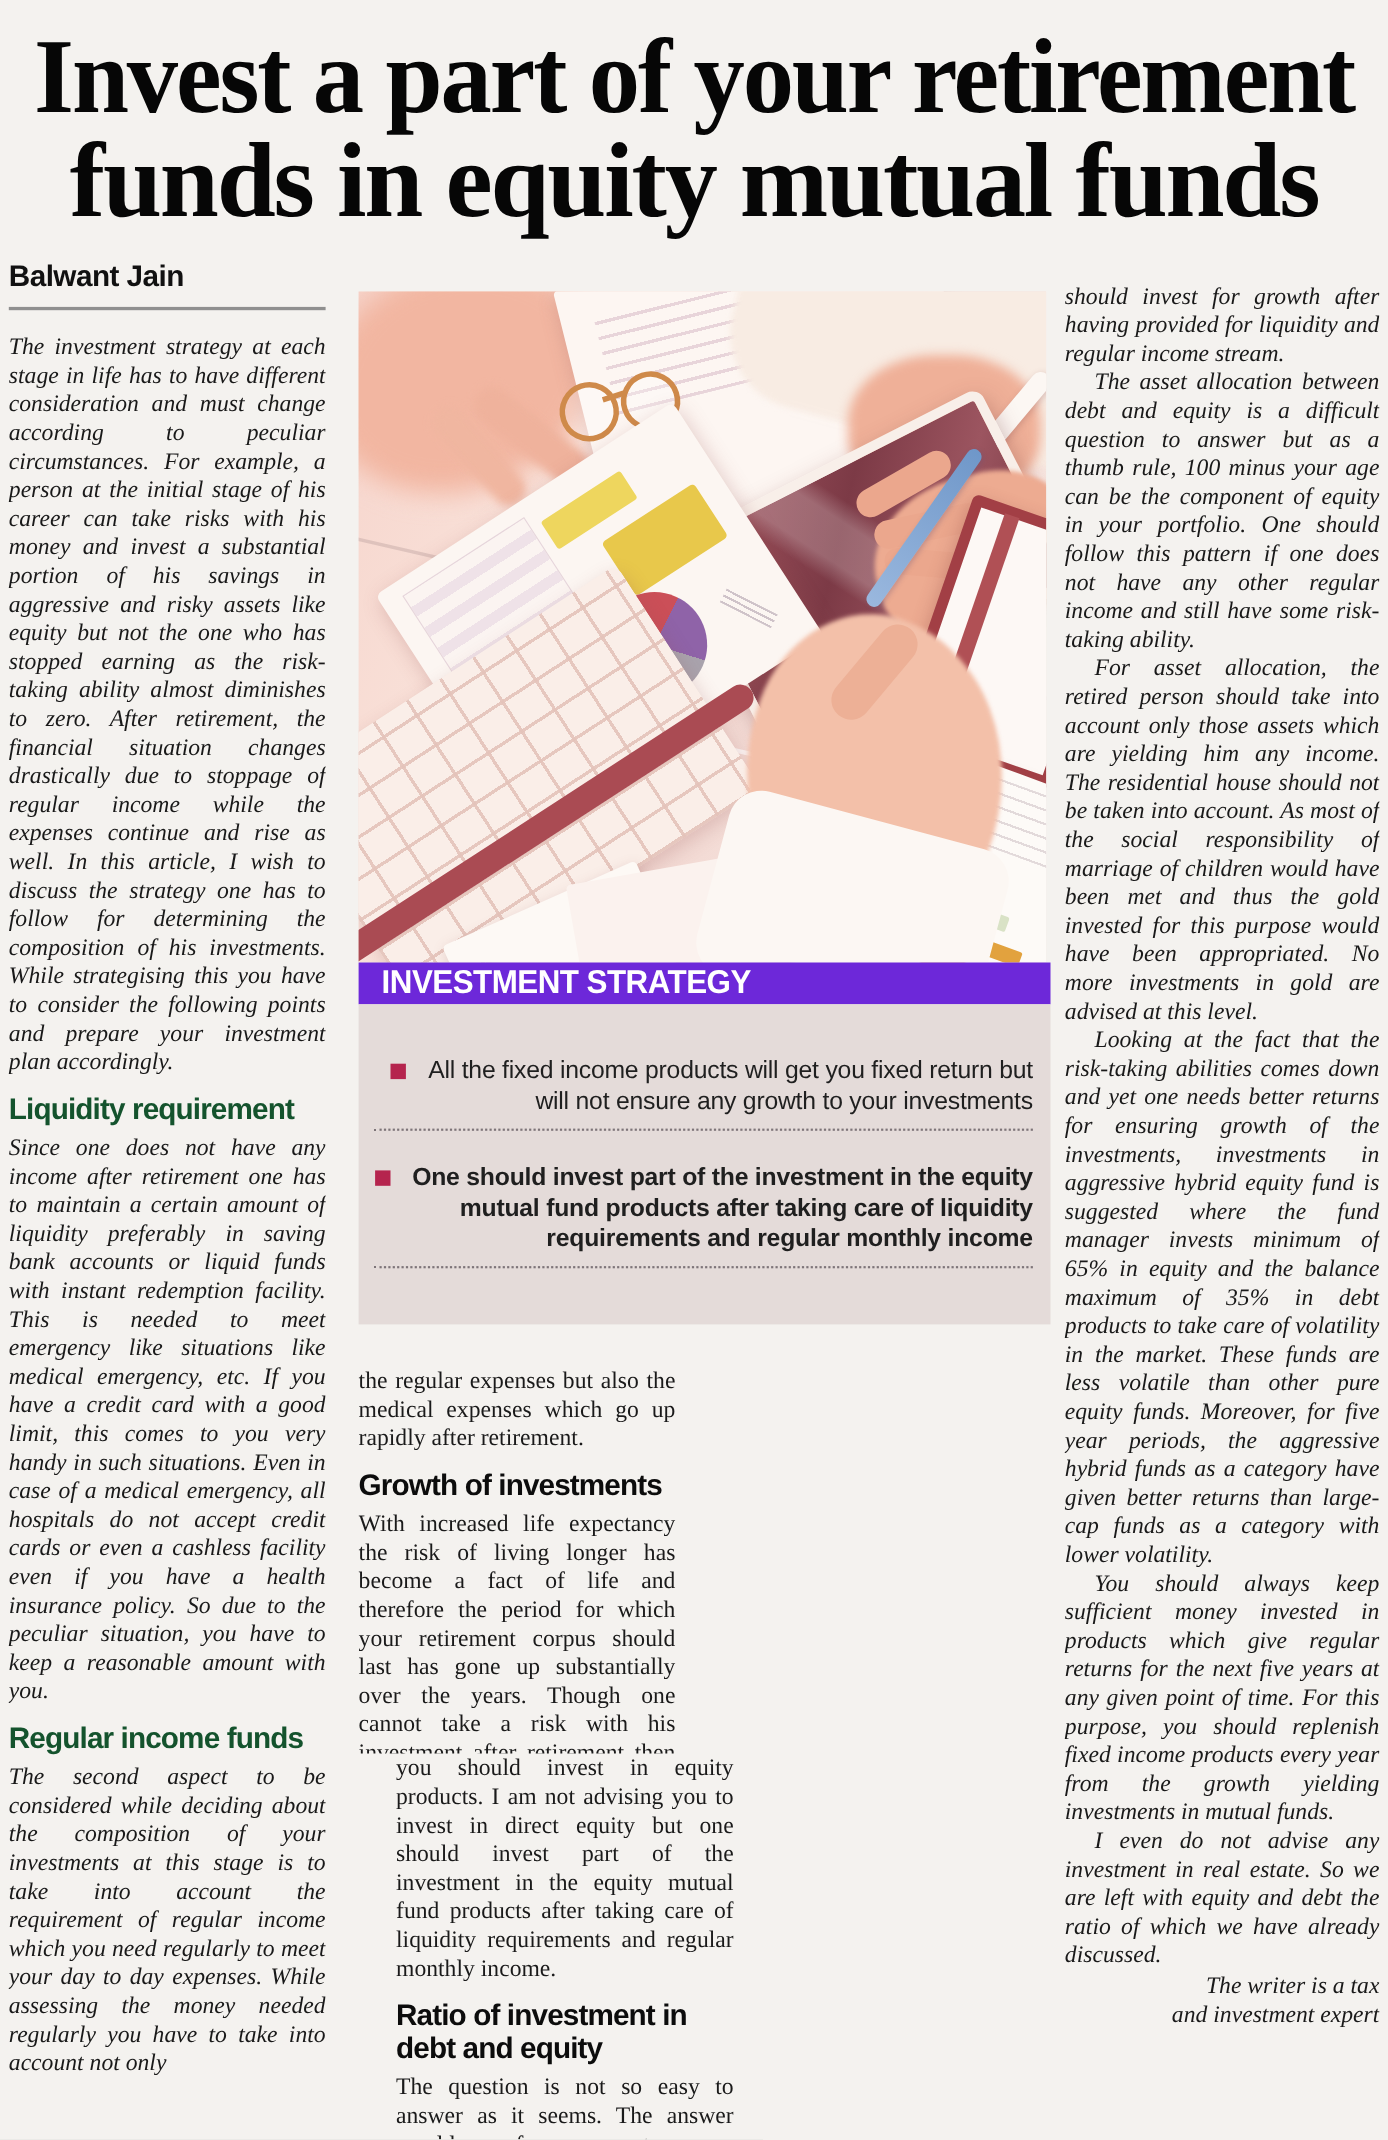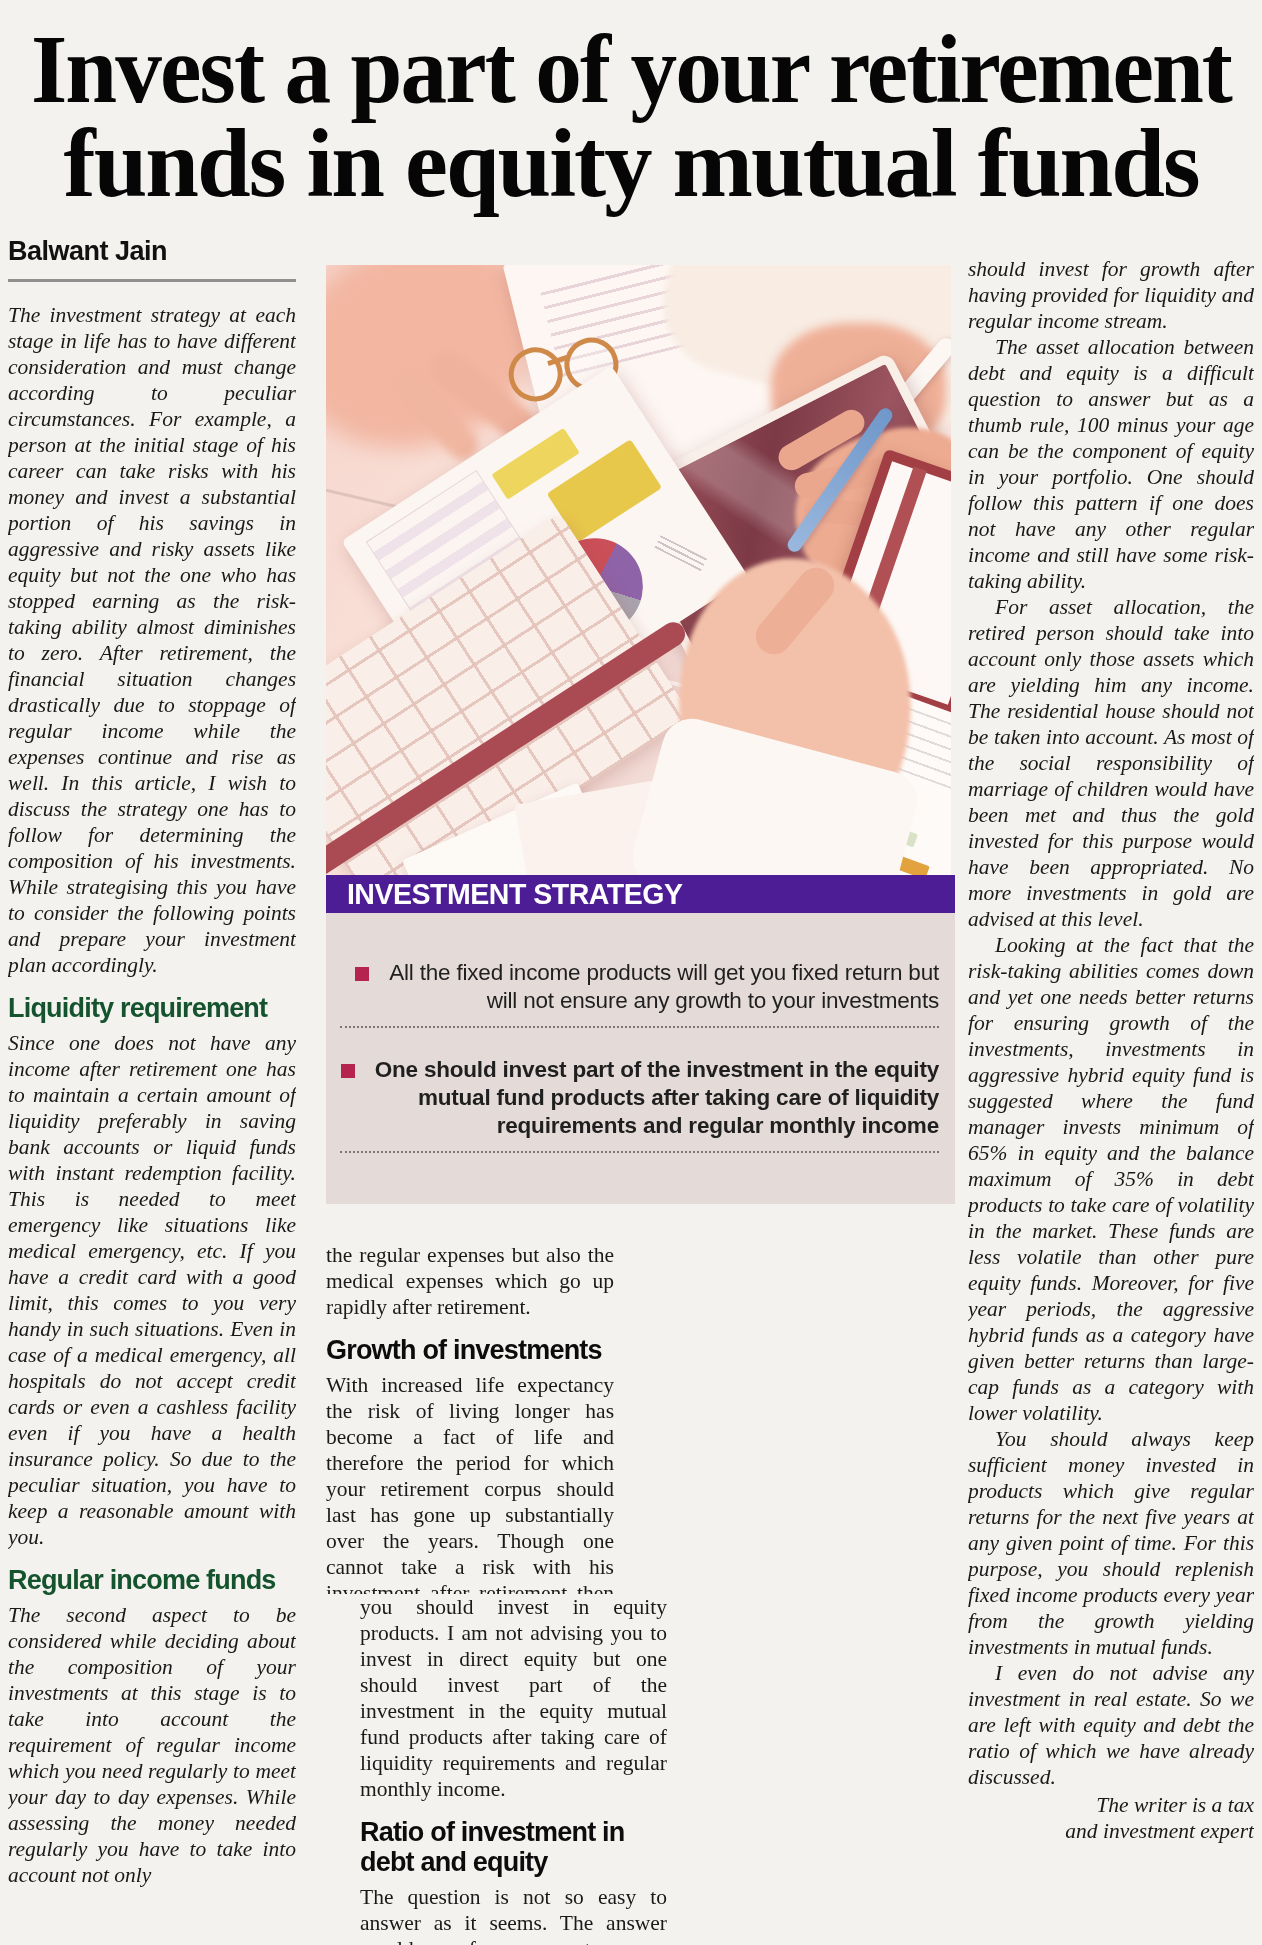--- a/index.html
+++ b/index.html
@@ -46,21 +46,21 @@
     font-family:"Liberation Sans","DejaVu Sans",sans-serif;
     font-size:27px;line-height:30px;font-weight:700;letter-spacing:-0.8px;
     margin:15px 0 7px 0;color:#0c0c0c;text-align:left;
   }
   #col4{left:968px;top:256px;width:286px;height:1689px;}
   .credit{font-style:italic;text-align:right;margin-top:2px;}
   .credit div{line-height:26px;}
   
   #strategy-banner{
     position:absolute;left:326px;top:875px;width:629px;height:38px;
-    background:#4c1d95;color:#fff;display:flex;align-items:center;
+    background:#6d28d9;color:#fff;display:flex;align-items:center;
   }
   #strategy-banner span{
     font-family:"Liberation Sans","DejaVu Sans",sans-serif;
     font-weight:700;font-size:30px;letter-spacing:-0.5px;
     display:inline-block;transform:scaleX(.95);transform-origin:0 50%;
     padding-left:22px;white-space:nowrap;
   }
   #strategy-box{
     position:absolute;left:326px;top:913px;width:629px;height:291px;
     background:#e4dbd9;overflow:hidden;

